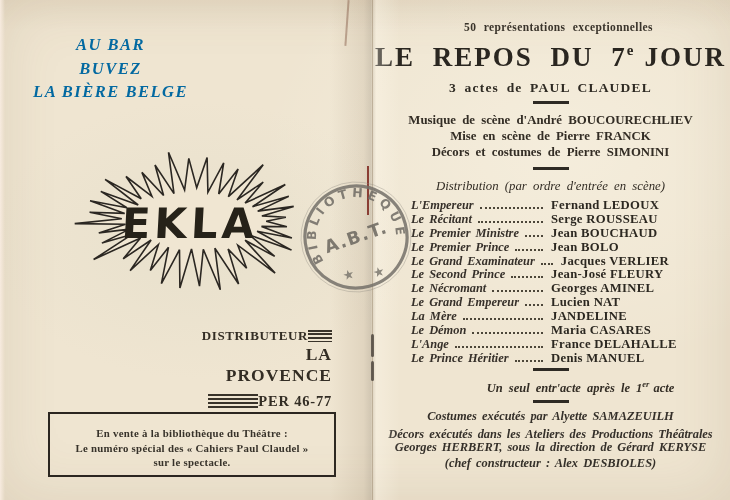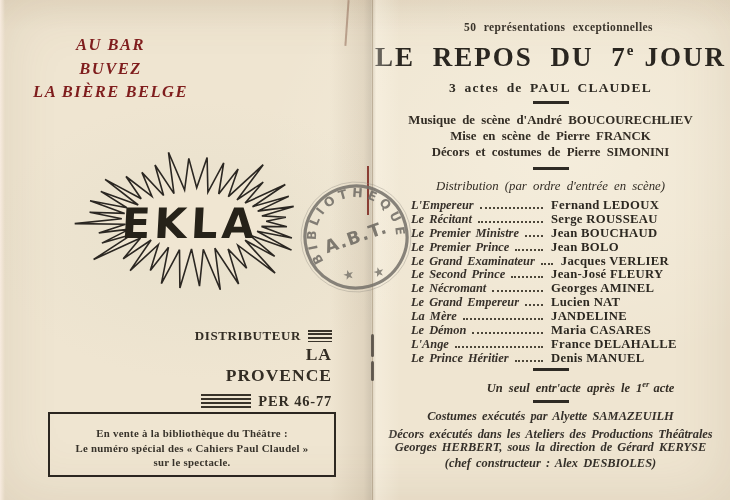--- a/index.html
+++ b/index.html
@@ -36,24 +36,24 @@
   .red-thread{position:absolute;left:367px;top:166px;width:2px;height:49px;
     background:#7d241c;opacity:.85;}
 
   .page{position:absolute;top:0;height:500px;}
   .page-left{left:0;width:365px;}
   .page-right{left:365px;width:365px;}
 
   
   .slogan{position:absolute;left:28px;top:33px;width:165px;text-align:center;
     font-style:italic;font-weight:bold;font-size:16.5px;line-height:23.5px;
-    letter-spacing:1.5px;color:#7f1d1d;}
+    letter-spacing:1.5px;color:#0369a1;}
   .ekla{position:absolute;left:70px;top:146px;width:248px;height:154px;}
   .distrib{position:absolute;right:33px;top:328px;width:150px;color:#332d24;}
-  .distrib-row{display:flex;justify-content:flex-end;align-items:center;gap:7px;}
+  .distrib-row{display:flex;justify-content:flex-end;align-items:center;}
   .distrib-label{font-weight:bold;font-size:13px;letter-spacing:.6px;}
   .distrib-name{font-weight:bold;font-size:17.5px;letter-spacing:1px;word-spacing:14px;
     text-align:right;margin-top:0;}
   .distrib-phone{font-weight:bold;font-size:14.5px;letter-spacing:.8px;}
   .lines-ico{display:inline-block;}
   .lines-ico i{display:block;background:#39332a;height:2px;margin:2px 0;}
   .lines-ico.small{width:24px;}
   .lines-ico.small i{height:1.8px;margin:1.8px 0;}
   .lines-ico.wide{width:50px;}
   .distrib-row3{margin-top:6px;}

